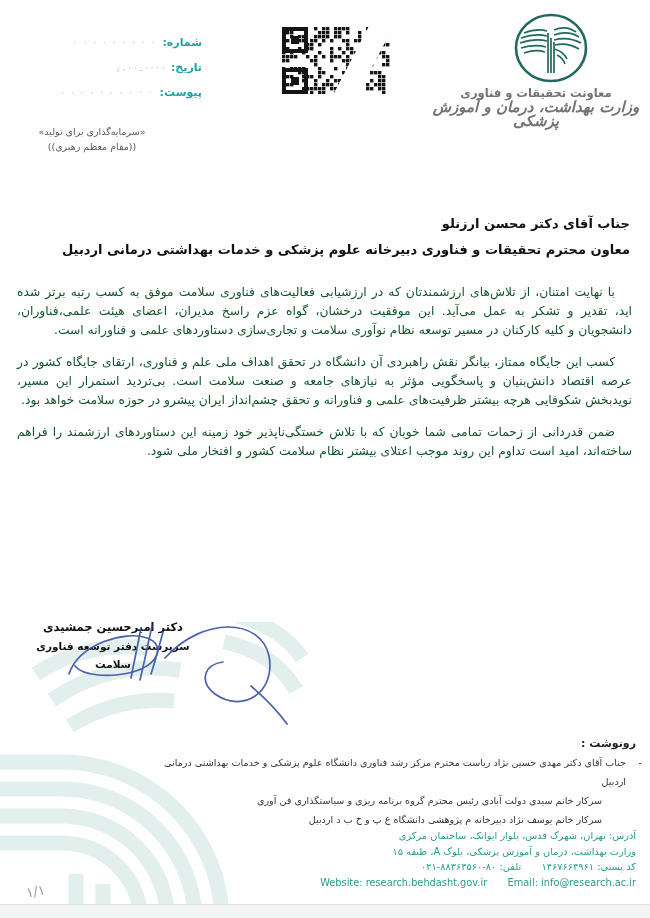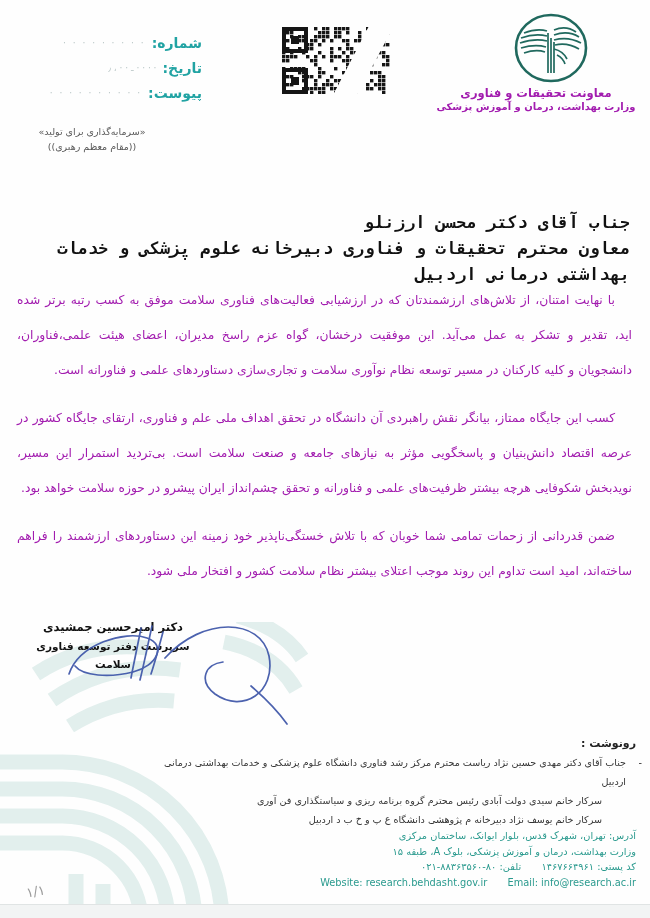--- a/index.html
+++ b/index.html
@@ -4,35 +4,35 @@
 <style>
   html,body{margin:0;padding:0;background:#ffffff;}
   .page{
     position:relative;width:650px;height:918px;margin:0 auto;
     background:#fefefe;overflow:hidden;
     font-family:"DejaVu Sans",sans-serif;color:#222;
   }
   
   .hdr-fields{position:absolute;top:30px;left:16px;width:186px;direction:rtl;}
   .hdr-row{display:flex;align-items:center;justify-content:flex-start;height:25px;}
-  .hdr-label{color:#21a3a3;font-weight:bold;font-size:14px;letter-spacing:.5px;white-space:nowrap;}
+  .hdr-label{color:#21a3a3;font-weight:bold;font-size:11px;letter-spacing:.5px;white-space:nowrap;}
   .hdr-value{color:#b9c6c6;font-size:9px;letter-spacing:2px;margin-right:6px;white-space:nowrap;overflow:hidden;}
   .qr-wrap{position:absolute;top:27px;left:282px;width:108px;height:67px;}
   .logo-wrap{position:absolute;top:11px;left:504px;width:94px;height:76px;}
-  .org-text{position:absolute;top:86px;left:425px;width:222px;text-align:center;color:#a21caf;direction:rtl;}
+  .org-text{position:absolute;top:86px;left:425px;width:222px;text-align:center;color:#737373;direction:rtl;}
   .org-line1{font-size:11.5px;font-weight:bold;line-height:14px;}
-  .org-line2{font-size:10px;font-weight:bold;line-height:14px;}
+  .org-line2{font-size:15px;font-weight:bold;line-height:14px;font-style:italic;}
   .slogan{position:absolute;top:110px;left:10px;width:164px;text-align:center;color:#5a5a5a;direction:rtl;margin-top:14px;}
   .slogan div{font-size:9.5px;line-height:15px;}
   
   .recipient{position:absolute;top:211px;right:20px;left:20px;direction:rtl;text-align:right;}
-  .recipient .r1,.recipient .r2{font-weight:bold;font-size:17px;line-height:26px;color:#111;font-family:Liberation Mono, monospace;}
+  .recipient .r1,.recipient .r2{font-weight:bold;font-size:13px;line-height:26px;color:#111;}
   
   .letter-body{position:absolute;top:283px;right:18px;left:17px;direction:rtl;text-align:justify;}
-  .letter-body p{margin:0 0 13px 0;font-size:12.3px;line-height:35px;text-indent:17px;color:#a21caf;}
+  .letter-body p{margin:0 0 13px 0;font-size:12.3px;line-height:19px;text-indent:17px;color:#14532d;}
   
   .sig-block{position:absolute;top:617px;left:22px;width:182px;text-align:center;direction:rtl;}
   .sig-name{font-weight:bold;font-size:11.5px;line-height:20px;color:#111;}
   .sig-title{font-weight:bold;font-size:10.5px;line-height:18px;color:#111;}
   .sig-scribble{position:absolute;top:612px;left:55px;width:250px;height:115px;pointer-events:none;}
   
   .watermark{position:absolute;top:622px;left:-8px;width:340px;height:296px;pointer-events:none;}
   
   .cc{position:absolute;top:737px;right:14px;left:150px;direction:rtl;text-align:right;}
   .cc-heading{font-weight:bold;font-size:11px;letter-spacing:2px;color:#222;margin-bottom:3px;}

